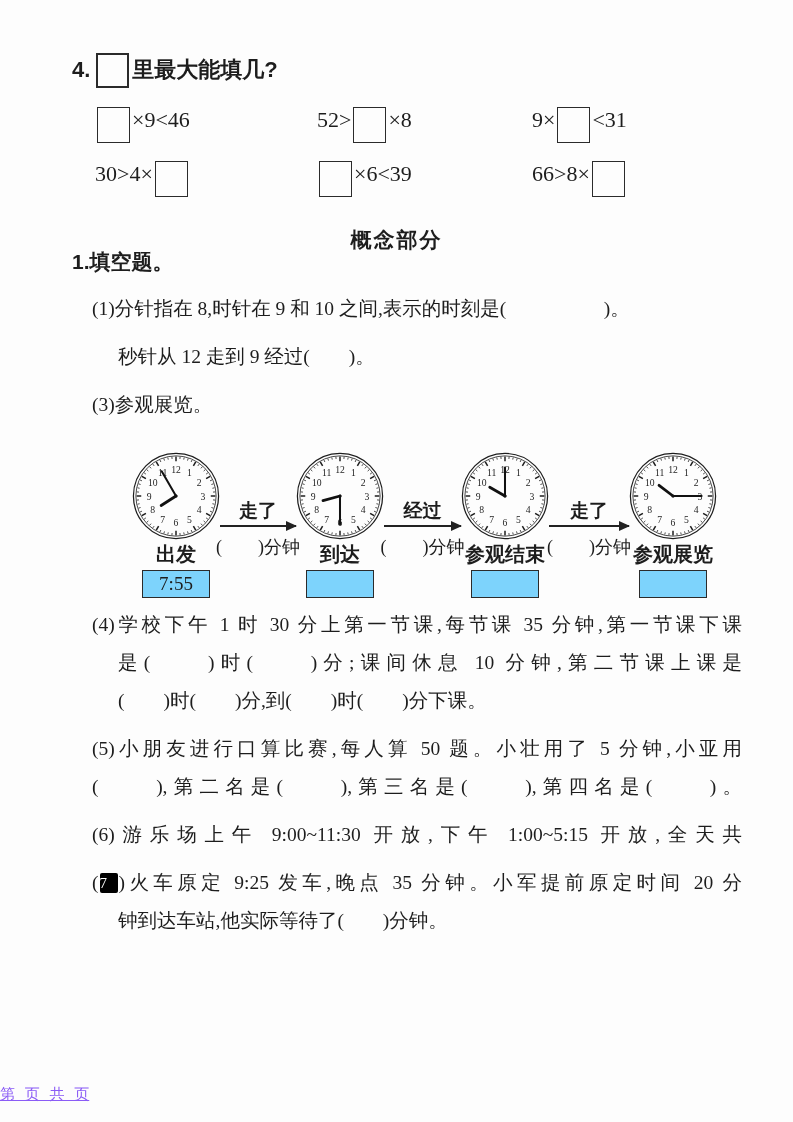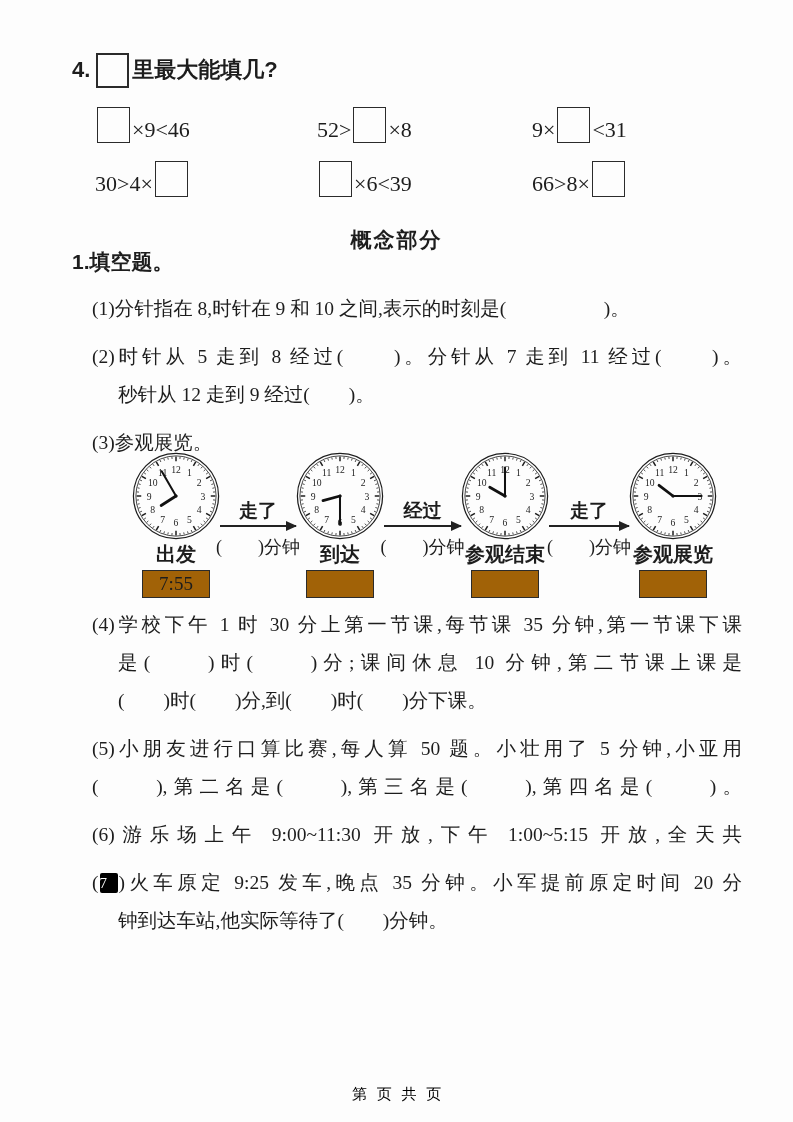--- a/index.html
+++ b/index.html
@@ -12,21 +12,21 @@
 
   
   .q4head{position:absolute;left:72px;top:52px;height:36px;display:flex;align-items:center;
     font-family:"Liberation Sans","DejaVu Sans",sans-serif;font-weight:700;font-size:22px;}
   .hbox{display:inline-block;width:29px;height:31px;border:2px solid #2b2b2b;margin:0 3px 0 6px;background:#fdfdfd;}
 
   
   .problems{position:absolute;left:95px;top:103px;width:645px;font-size:22px;}
   .prow{display:grid;grid-template-columns:222px 215px 1fr;align-items:center;height:44px;}
   .prow + .prow{margin-top:10px;}
-  .prob{display:flex;align-items:flex-end;}
+  .prob{display:flex;align-items:flex-start;}
   .pbox{display:inline-block;width:31px;height:34px;border:1.8px solid #2b2b2b;margin:0 2px;background:#fdfdfd;}
 
   .sec-title{position:absolute;top:226px;left:0;width:793px;text-align:center;
     font-family:Liberation Mono, monospace;font-weight:700;font-size:21px;letter-spacing:2px;}
   .q1-title{position:absolute;left:72px;top:248px;
     font-family:"Liberation Sans","DejaVu Sans",sans-serif;font-weight:700;font-size:21px;}
 
   
   .items{position:absolute;left:92px;width:650px;font-size:19.5px;}
   #items-a{top:290px;}
@@ -38,31 +38,31 @@
   .badge{display:inline-block;width:18px;height:20px;background:#000;color:#fff;font-size:15px;
     line-height:20px;text-align:center;border-radius:2px;vertical-align:1px;margin:0 1px;}
 
   
   .visit{position:absolute;left:0;top:452px;width:793px;height:154px;}
   .clock-group{position:absolute;top:0;width:88px;text-align:center;}
   .clock-svg{display:block;width:88px;height:88px;}
   .clock-label{margin-top:2px;font-size:20px;font-weight:700;height:24px;line-height:24px;
     width:140px;margin-left:-26px;}
   .tbox{width:66px;height:26px;border:1.7px solid #2b2b2b;margin:4px auto 0;font-size:19px;
-    line-height:26px;text-align:center;background:#a16207;}
+    line-height:26px;text-align:center;background:#7dd3fc;}
   .arrow{position:absolute;top:24px;}
   .a-top{height:22px;line-height:22px;text-align:center;font-weight:700;font-size:19px;margin-top:24px;}
   .a-line{position:relative;margin-top:3px;border-top:2px solid #222;height:0;}
   .a-line::after{content:"";position:absolute;right:-1px;top:-6px;width:0;height:0;
     border-left:11px solid #222;border-top:5px solid transparent;border-bottom:5px solid transparent;}
   .a-bottom{margin-top:8px;height:24px;line-height:24px;font-size:18px;text-align:center;
     width:130px;position:relative;left:50%;margin-left:-65px;}
 
-  .footer{position:absolute;top:1085px;left:0;width:793px;text-align:center;font-size:15px;
-    color:#000000;word-spacing:6px;}
+  .footer{position:absolute;top:1085px;left:0;width:793px;text-align:left;font-size:15px;
+    color:#8b5cf6;word-spacing:6px;text-decoration:underline;}
 </style>
 </head>
 <body>
 
 <div class="page">
 
   <div class="q4head">
     <span>4.</span>
     <span class="hbox"></span>
     <span>里最大能填几?</span>
@@ -102,21 +102,20 @@
     </div>
 
   <div class="sec-title">概念部分</div>
   <div class="q1-title">1.填空题。</div>
 
   <div class="items" id="items-a">
       <div class="item">
         <div class="line">(1)分针指在 8,时针在 9 和 10 之间,表示的时刻是(　　　　　)。</div>
       </div>
       <div class="item">
-        <div class="line fill">(2)时针从 5 走到 8 经过(　　)。分针从 7 走到 11 经过(　　)。</div>
         <div class="line cont">秒针从 12 走到 9 经过(　　)。</div>
       </div>
       <div class="item">
         <div class="line">(3)参观展览。</div>
       </div>
     </div>
 
   <div class="visit" id="visit">
       <div class="clock-group" style="left: 132px;">
         <svg viewBox="-50 -50 100 100" class="clock-svg">

